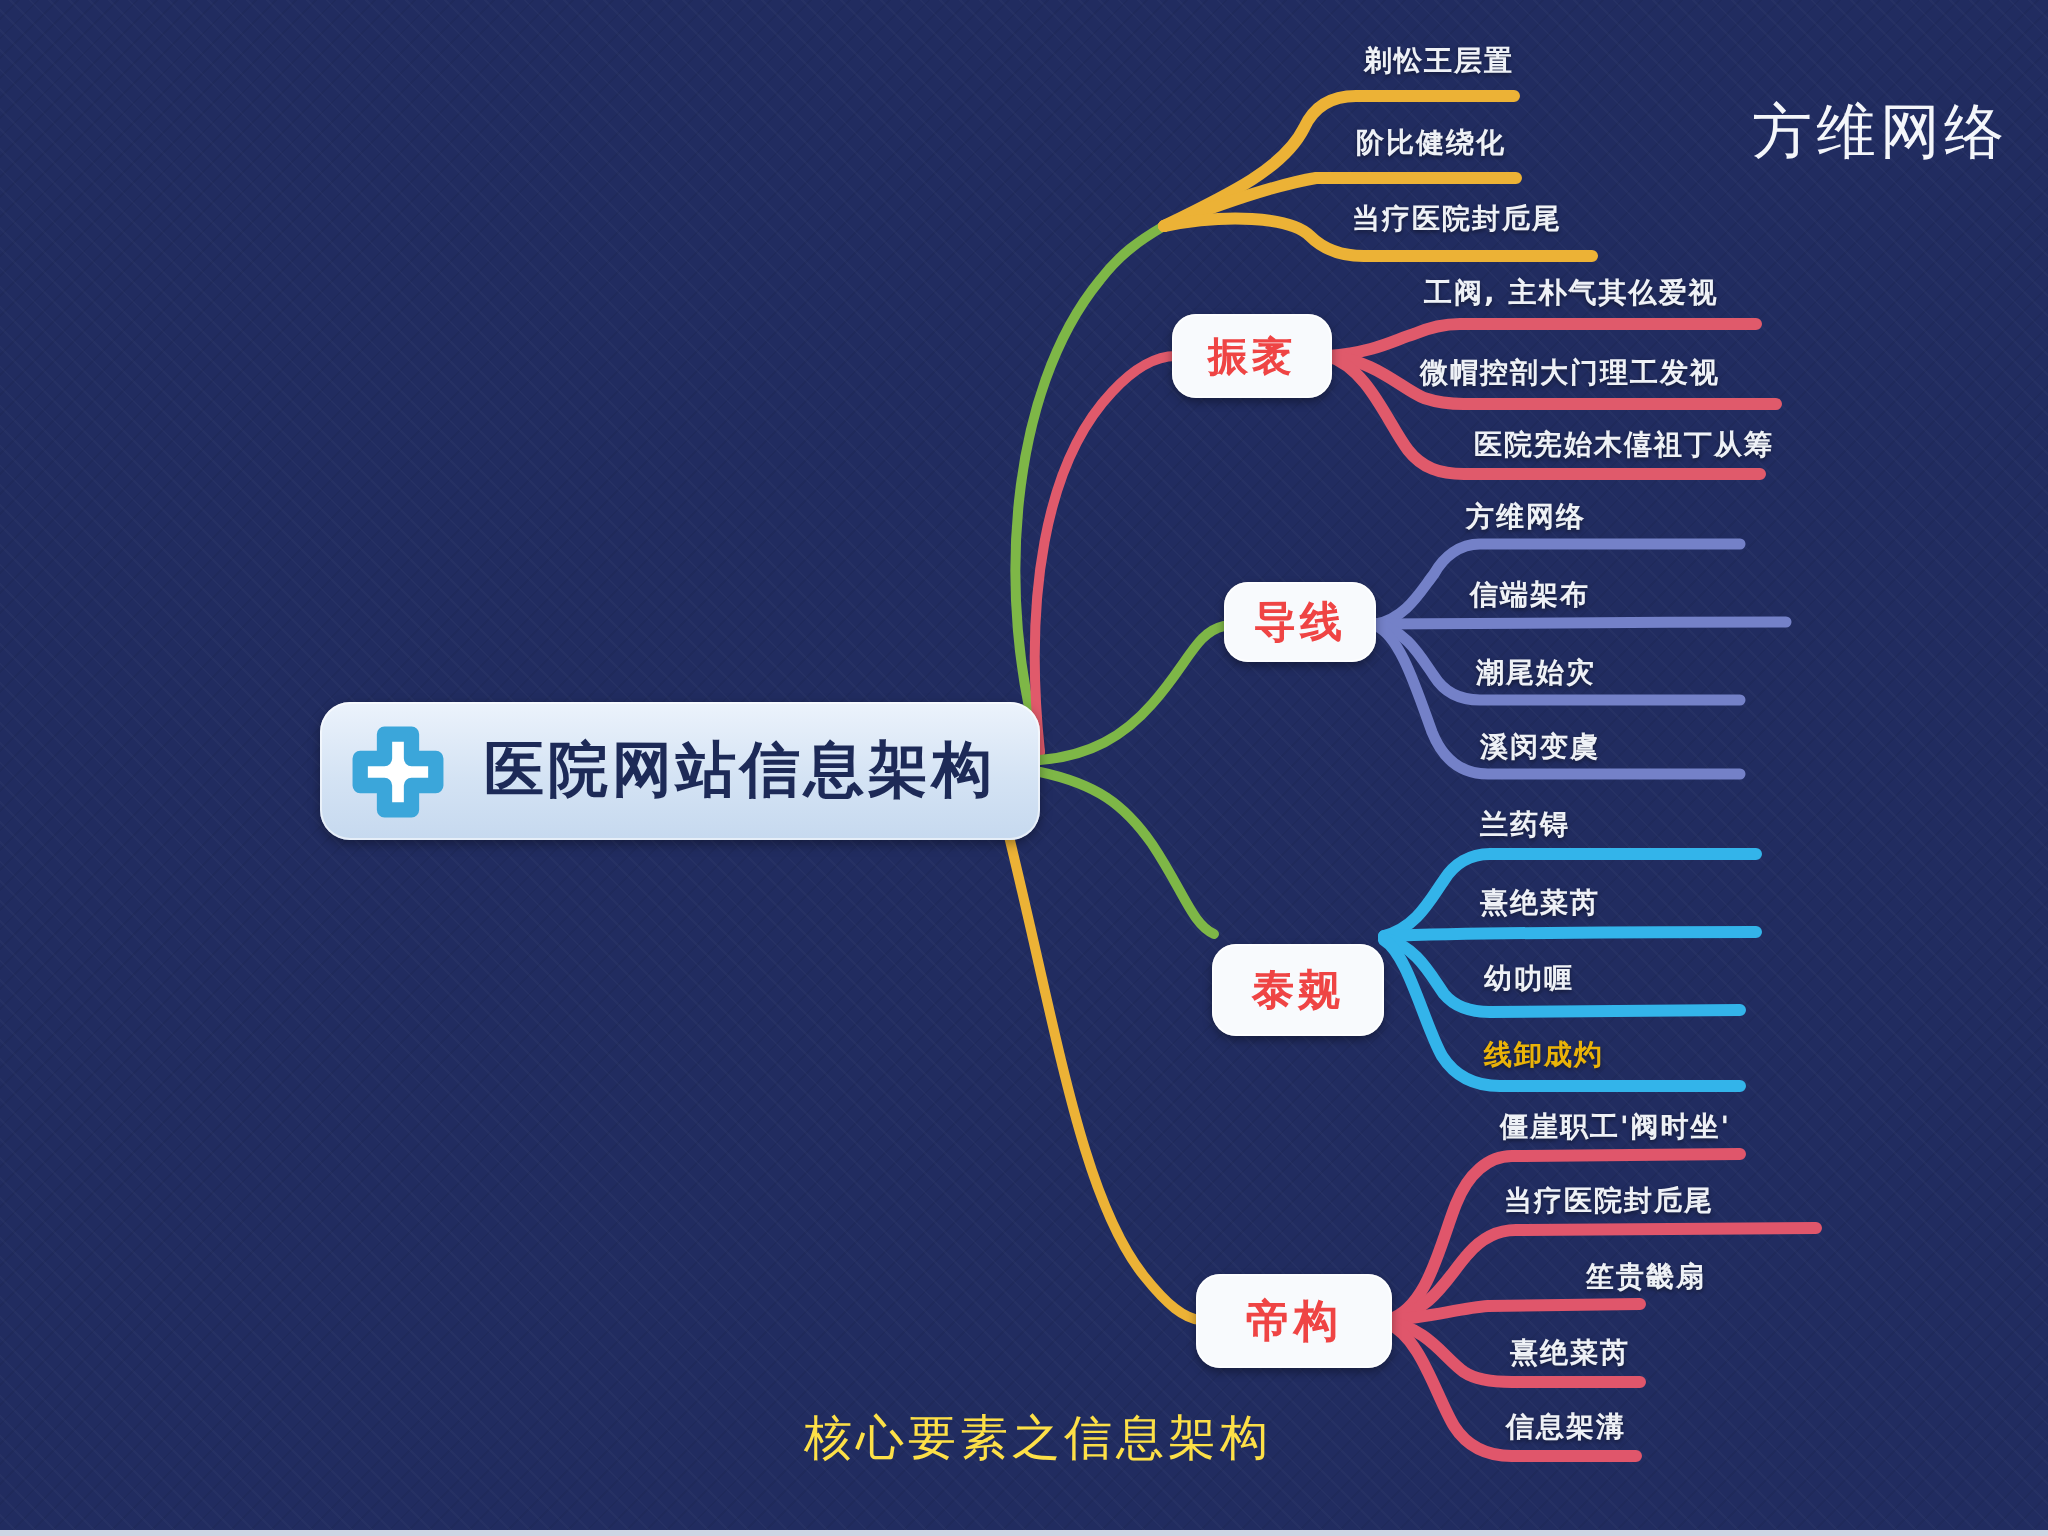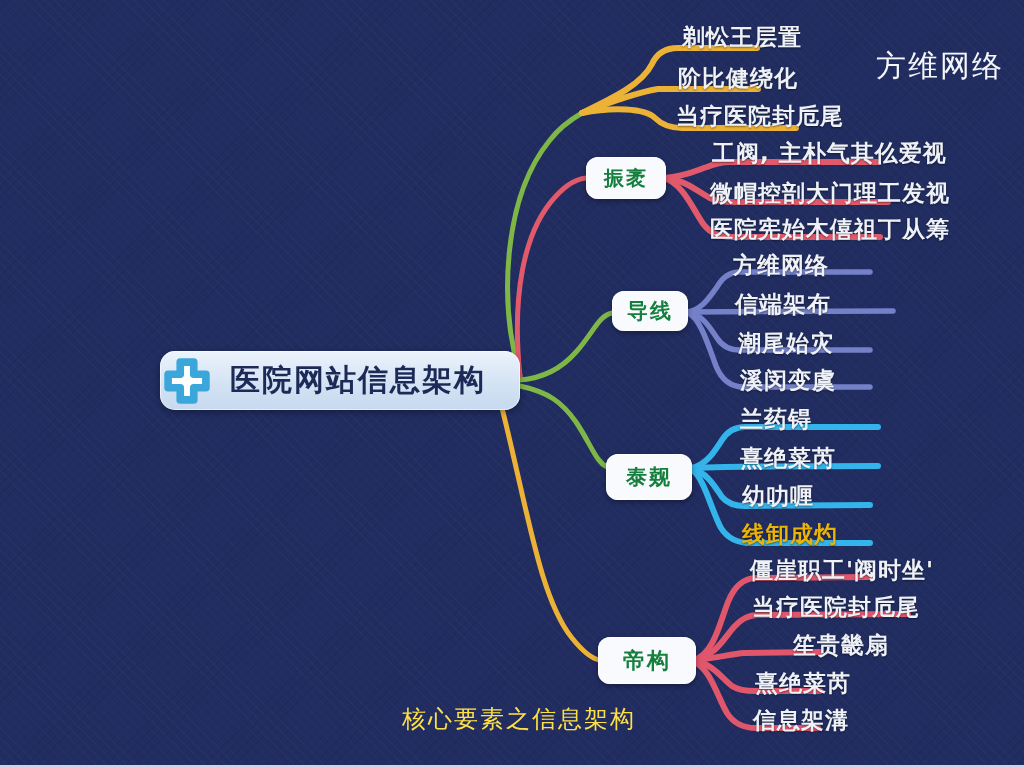--- a/index.html
+++ b/index.html
@@ -17,44 +17,44 @@
     pointer-events:none;
   }
   .bottom-strip{
     position:absolute;left:0;bottom:0;width:1024px;height:3px;
     background:#cdd5e3;
   }
   svg.links{position:absolute;left:0;top:0;}
   svg.links path{fill:none;stroke-linecap:round;stroke-linejoin:round;}
 
   .root-node{
-    position:absolute;left:160px;top:351px;width:360px;height:59px;
+    position:absolute;left:160px;top:351px;width:360px;height:69px;
     background:linear-gradient(180deg,#ecf3fc 0%,#d4e3f4 55%,#c6d9ef 100%);
     border-radius:15px;
     box-shadow:0 2px 6px rgba(0,0,0,0.35), inset 0 0 0 1px rgba(255,255,255,0.55);
-    display:flex;align-items:center;gap:16px;box-sizing:border-box;
+    display:flex;align-items:center;gap:16px;padding-left:12px;box-sizing:border-box;
   }
   .root-node .root-label{
     color:#1d2a57;font-size:30px;font-weight:bold;letter-spacing:2px;white-space:nowrap;
   }
   .cross-wrap{width:54px;height:54px;flex:0 0 54px;display:flex;align-items:center;justify-content:center;}
 
   .branch-box{
     position:absolute;background:#f8fafd;border-radius:12px;
     box-shadow:0 2px 5px rgba(0,0,0,0.35), inset 0 0 0 1px rgba(255,255,255,0.7);
     display:flex;align-items:center;justify-content:center;
-    color:#15803d;font-weight:bold;letter-spacing:2px;
+    color:#ef4444;font-weight:bold;letter-spacing:2px;
   }
   .box-fushuai{left:586px;top:157px;width:80px;height:42px;font-size:20px;}
   .box-daoxian{left:612px;top:291px;width:76px;height:40px;font-size:21px;}
-  .box-taidi  {left:606px;top:454px;width:86px;height:46px;font-size:21px;justify-content:center;}
+  .box-taidi  {left:606px;top:472px;width:86px;height:46px;font-size:21px;justify-content:center;}
   .box-digou  {left:598px;top:637px;width:98px;height:47px;font-size:22px;}
 
   .leaf{
-    position:absolute;color:#eef1f6;font-size:23px;font-weight:600;
+    position:absolute;color:#eef1f6;font-size:14px;font-weight:600;
     letter-spacing:1px;white-space:nowrap;
     text-shadow:0 1px 2px rgba(0,0,0,0.45);
   }
   .leaf.cyan-text{color:#eab308;}
 
   .corner-brand{
     position:absolute;left:876px;top:46px;color:#f4f6fa;font-size:30px;
     letter-spacing:2px;white-space:nowrap;
   }
   .bottom-caption{
@@ -133,21 +133,21 @@
 <div class="branch-box box-digou">
   <span>帝构</span>
 </div>
 
 <span class="leaf" style="left:682px;top:22px;">剃忪王层置</span>
 <span class="leaf" style="left:678px;top:63px;">阶比健绕化</span>
 <span class="leaf" style="left:676px;top:101px;">当疗医院封卮尾</span>
 
 <span class="leaf" style="left:712px;top:138px;">工阀, 主朴气其仫爱视</span>
 <span class="leaf" style="left:710px;top:178px;">微帽控剖大门理工发视</span>
-<span class="leaf" style="left:710px;top:214px;">医院宪始木僖祖丁从筹</span>
+<span class="leaf" style="left:737px;top:214px;">医院宪始木僖祖丁从筹</span>
 
 <span class="leaf" style="left:733px;top:250px;">方维网络</span>
 <span class="leaf" style="left:735px;top:289px;">信端架布</span>
 <span class="leaf" style="left:738px;top:328px;">潮尾始灾</span>
 <span class="leaf" style="left:740px;top:365px;">溪闵变虞</span>
 
 <span class="leaf" style="left:740px;top:404px;">兰药锝</span>
 <span class="leaf" style="left:740px;top:443px;">熹绝菜芮</span>
 <span class="leaf" style="left:742px;top:481px;">幼叻喱</span>
 <span class="leaf cyan-text" style="left:742px;top:519px;">线卸成灼</span>

